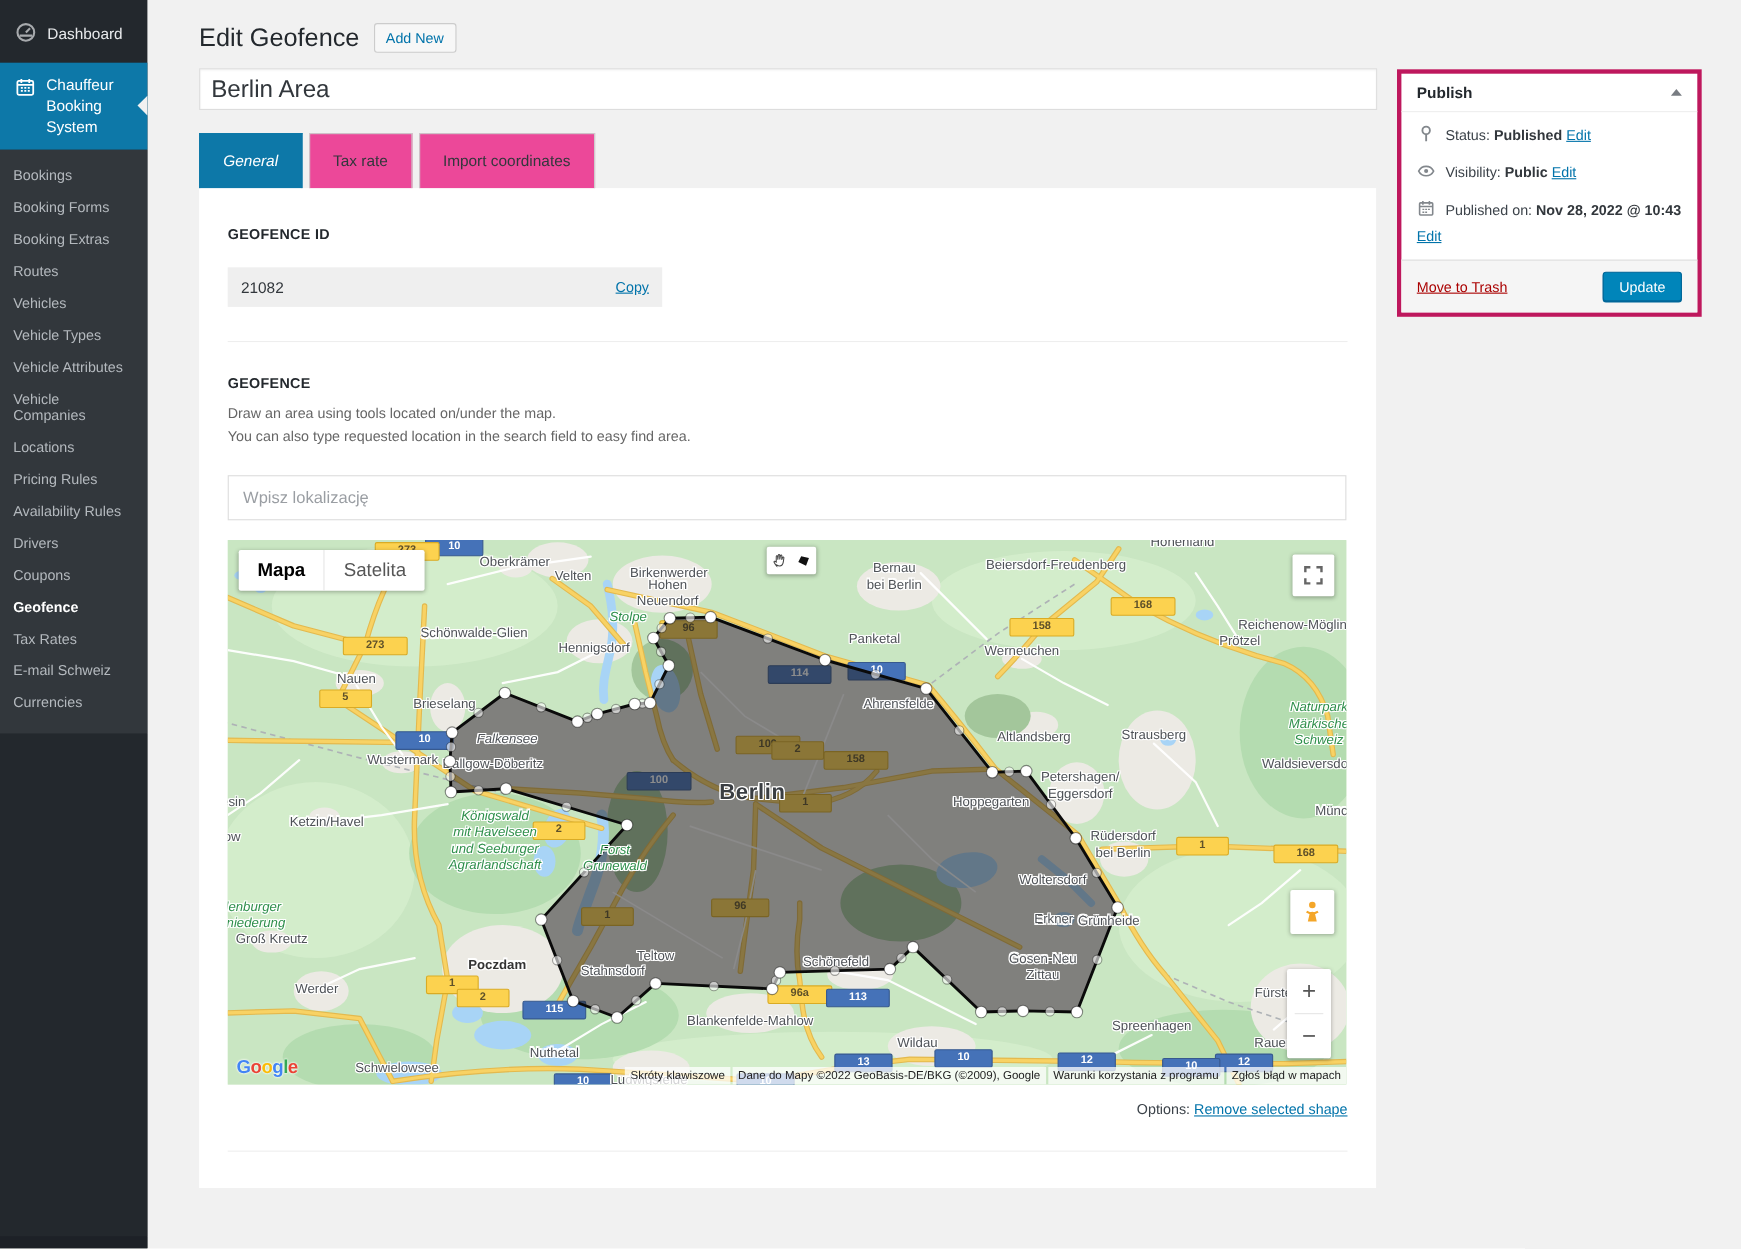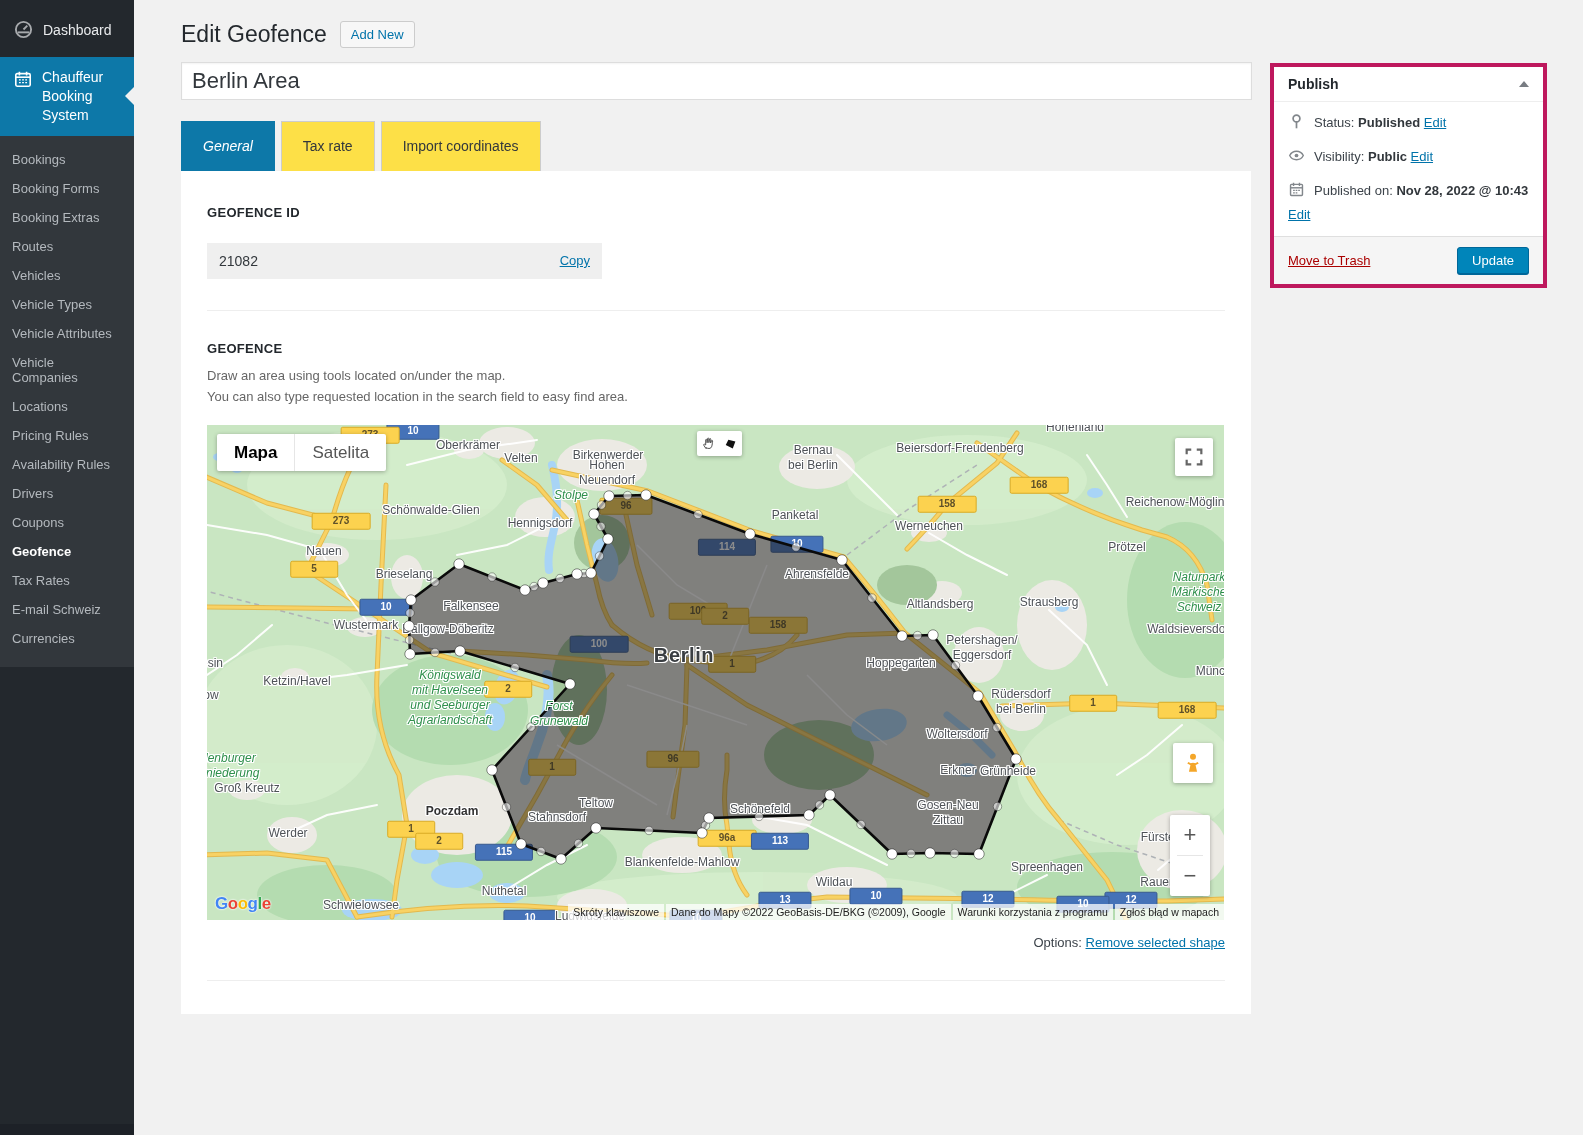--- a/index.html
+++ b/index.html
@@ -29,21 +29,21 @@
   .page{position:absolute;left:158px;top:0;right:0;bottom:0;}
   .main-col{position:absolute;left:23px;top:0;width:1070px;}
   .side-col{position:absolute;left:1112px;top:63px;width:277px;}
   
   .page-head{margin-top:21px;display:flex;align-items:center;gap:13px;}
   h1.page-title{font-size:23px;font-weight:400;color:#23282d;margin:0;line-height:1.2;}
   .add-new{font-size:13px;color:var(--accent);background:#f7f7f7;border:1px solid #ccc;border-radius:3px;padding:5px 10px;text-decoration:none;cursor:pointer;}
   .title-input{margin-top:13px;width:1071px;height:38px;border:1px solid #ddd;background:#fff;font-size:22px;color:#32373c;padding:0 10px;font-family:"Liberation Sans",sans-serif;box-shadow:inset 0 1px 2px rgba(0,0,0,.05);}
   
   .tabs{margin-top:21px;display:flex;gap:6px;height:50px;}
-  .tab{display:flex;align-items:center;justify-content:center;padding:0 21px;font-size:14px;color:#32373c;background:#fde047;border:1px solid #ccc;border-bottom:none;cursor:pointer;}
+  .tab{display:flex;align-items:center;justify-content:center;padding:0 21px;font-size:14px;color:#32373c;background:#ec4899;border:1px solid #ccc;border-bottom:none;cursor:pointer;}
   .tab.active{background:var(--menu-active);color:#ffffff;border-color:var(--menu-active);font-style:italic;}
   
   .card{background:#fff;width:1070px;padding:34px 26px 33px 26px;}
   .sec-label{font-size:13px;font-weight:bold;color:#23282d;letter-spacing:.3px;}
   .sec-desc{font-size:13px;color:#666;margin-top:9px;line-height:1.65;}
   .idbox{margin-top:23px;width:395px;height:36px;background:#efefef;display:flex;align-items:center;justify-content:space-between;padding:0 12px;}
   .idbox .val{font-size:14px;color:#32373c;}
   a.link{color:var(--accent);text-decoration:underline;cursor:pointer;font-size:13px;}
   hr.sep{border:none;border-top:1px solid #eee;margin:31px 0 0 0;}
   .geo-head{margin-top:30px;}
@@ -161,20 +161,21 @@
         <span class="val">21082</span>
         <a class="link">Copy</a>
       </div>
       <hr class="sep">
 
       <div class="sec-label geo-head">GEOFENCE</div>
       <div class="sec-desc">
         <span>Draw an area using tools located on/under the map.</span><br>
         <span>You can also type requested location in the search field to easy find area.</span>
       </div>
+      <input class="search-input" placeholder="Wpisz lokalizację" style="">
 
       
       <div class="map">
         <svg class="layer" width="1017" height="495" viewBox="0 0 1017 495">
           <rect x="0" y="0" width="1017" height="495" fill="#c9e6c2"></rect>
 
           <g fill="#d5edcc" opacity="0.85">
             <ellipse cx="170" cy="60" rx="130" ry="55"></ellipse>
               <ellipse cx="760" cy="55" rx="120" ry="45"></ellipse>
             <ellipse cx="920" cy="350" rx="110" ry="70"></ellipse>
@@ -374,26 +375,26 @@
             <div class="ml town" style="left: 400px; top: 48px;">Hohen
 Neuendorf</div>
             <div class="ml area" style="left: 364px; top: 70px;">Stolpe</div>
             <div class="ml town" style="left: 606px; top: 33px;">Bernau
 bei Berlin</div>
             <div class="ml town" style="left: 753px; top: 23px;">Beiersdorf-Freudenberg</div>
             <div class="ml town" style="left: 868px; top: 2px;">Hohenland</div>
             <div class="ml town" style="left: 588px; top: 90px;">Panketal</div>
             <div class="ml town" style="left: 722px; top: 101px;">Werneuchen</div>
             <div class="ml town" style="left: 968px; top: 77px;">Reichenow-Möglin</div>
-            <div class="ml town" style="left: 920px; top: 92px; margin-top: 30px;">Prötzel</div>
+            <div class="ml town" style="left: 920px; top: 92px;">Prötzel</div>
             <div class="ml town" style="left: 224px; top: 85px;">Schönwalde-Glien</div>
             <div class="ml town" style="left: 333px; top: 98px;">Hennigsdorf</div>
             <div class="ml town" style="left: 117px; top: 126px;">Nauen</div>
             <div class="ml town" style="left: 197px; top: 149px;">Brieselang</div>
-            <div class="ml town" style="left: 264px; top: 181px;">Falkensee</div>
+            <div class="ml town" style="left: 254px; top: 181px; font-style: italic;">Falkensee</div>
             <div class="ml town" style="left: 159px; top: 200px;">Wustermark</div>
             <div class="ml town" style="left: 241px; top: 204px;">Dallgow-Döberitz</div>
             <div class="ml town" style="left: 610px; top: 149px;">Ahrensfelde</div>
             <div class="ml town" style="left: 733px; top: 179px;">Altlandsberg</div>
             <div class="ml town" style="left: 842px; top: 177px;">Strausberg</div>
             <div class="ml area" style="left: 992px; top: 167px;">Naturpark
 Märkische
 Schweiz</div>
             <div class="ml town" style="left: 983px; top: 204px;">Waldsieversdorf</div>
             <div class="ml city-big" style="left: 477px; top: 230px;">Berlin</div>

